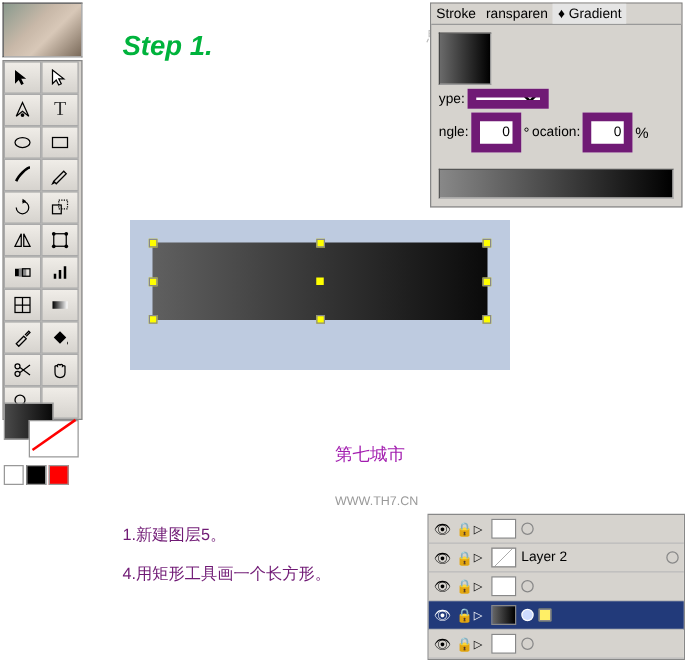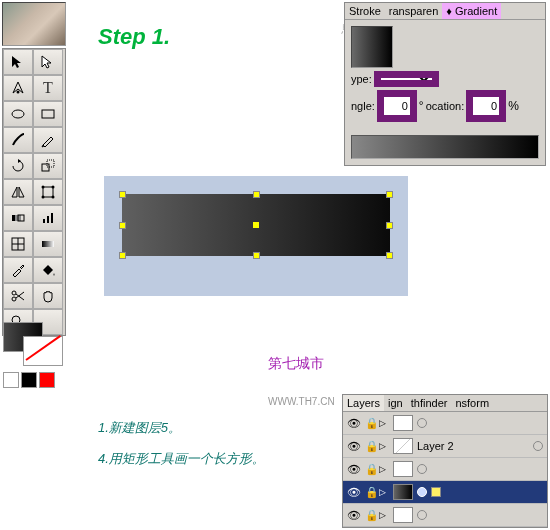--- a/index.html
+++ b/index.html
@@ -17,25 +17,25 @@
 .canvas { position:absolute; left:104px; top:176px; width:304px; height:120px; background:#becbe0; }
 .rect { position:absolute; left:18px; top:18px; width:268px; height:62px; background:linear-gradient(90deg,#606060 0%,#0a0a0a 100%); }
 .handle { position:absolute; width:5px; height:5px; background:#ffff00; border:1px solid #888; }
 .h-tl{left:-3px;top:-3px}.h-tr{right:-3px;top:-3px}.h-bl{left:-3px;bottom:-3px}.h-br{right:-3px;bottom:-3px}
 .h-tm{left:50%;top:-3px;margin-left:-3px}.h-bm{left:50%;bottom:-3px;margin-left:-3px}
 .h-ml{left:-3px;top:50%;margin-top:-3px}.h-mr{right:-3px;top:50%;margin-top:-3px}
 .center-dot{position:absolute;left:50%;top:50%;width:6px;height:6px;background:#ffff00;margin:-3px 0 0 -3px}
 .watermark1 { position:absolute; right:20px; top:22px; color:#b8b8b8; font-size:11px; }
 .overlay-text { position:absolute; left:268px; top:355px; font-size:14px; color:#a21caf; }
 .credit { position:absolute; left:268px; top:396px; font-size:10px; color:#999; }
-.instructions { position:absolute; left:98px; top:412px; color:#0f766e; font-size:13px; line-height:2.4;font-style:italic; }
+.instructions { position:absolute; left:98px; top:412px; color:#701a75; font-size:13px; line-height:2.4; }
 .grad-panel { position:absolute; right:4px; top:2px; width:200px; background:#d6d3ce; border:1px solid #888; }
 .grad-tabs { display:flex; background:#d6d3ce; border-bottom:1px solid #999; font-size:11px; }
 .grad-tab { padding:2px 4px; }
-.grad-tab.active { background:#f0abfc; }
+.grad-tab.active { background:#e5e5e5; }
 .grad-body { padding:6px; }
 .grad-preview { display:inline-block; width:40px; height:40px; background:linear-gradient(90deg,#6a6a6a,#000); border:1px inset #999; vertical-align:top; margin-right:6px;}
 .grad-ctrl { display:inline-block; vertical-align:top; }
 .grad-row { margin:3px 0; display:flex; align-items:center; gap:2px; white-space:nowrap;}
 .grad-row label { font-size:11px;}
 .grad-row select, .grad-row input { font-size:11px; border:7px solid #701a75; background:#fff; height:16px; }
 .inp-sm{width:22px;text-align:right;}
 .grad-bar { margin-top:10px; height:22px; background:linear-gradient(90deg,#888 0%,#000 100%); border:1px inset #aaa;}
 .layers-panel { position:absolute; right:2px; bottom:2px; width:204px; background:#d6d3ce; border:1px solid #888; }
 .layers-tabs { display:flex; font-size:11px; background:#d6d3ce; border-bottom:1px solid #999;}
@@ -246,26 +246,20 @@
         <label>ocation:</label>
         <input class="inp-sm" value="0" style="">
         <span>%</span>
       </div>
     </div>
     <div class="grad-bar"></div>
   </div>
 </div>
 
 <div class="layers-panel">
-  <div class="layers-tabs">
-    <div class="layers-tab active">Layers</div>
-    <div class="layers-tab">ign</div>
-    <div class="layers-tab">thfinder</div>
-    <div class="layers-tab">nsform</div>
-  </div>
   <div class="layers-list">
     <div class="layer-row">
         <span class="eye">👁</span>
         <span class="lock">🔒</span>
         <span class="tri">▷</span>
         <span class="layer-thumb"></span>
         <span class="layer-o"></span>
       </div>
     <div class="layer-row">
         <span class="eye">👁</span>

